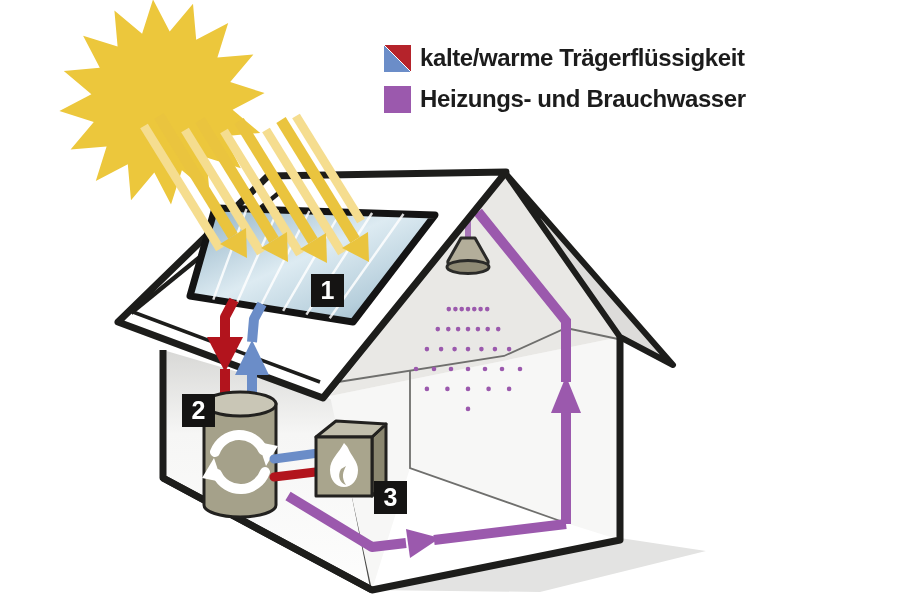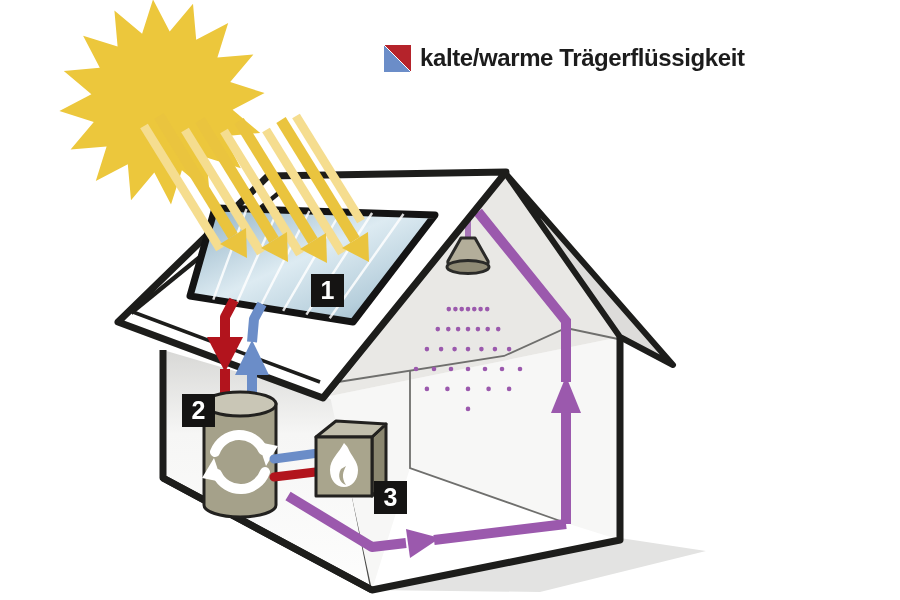--- a/index.html
+++ b/index.html
@@ -191,19 +191,23 @@
     <path d="M344,443 C339,453 330,459 330,470 C330,480 336,487 344,487 C352,487 358,480 358,470 C358,461 351,456 348,448 C347,446 345,444 344,443 Z" fill="#ffffff" stroke="none"></path>
     <path d="M341,469 C337,476 340,483 346,485 C341,477 343,472 346,466 Z" fill="#a9a58d" stroke="none"></path>
   </g>
 </svg>
 
 <div class="legend">
   <div class="legend-row">
     <span class="swatch dual"></span>
     <span class="legend-label">kalte/warme Trägerflüssigkeit</span>
   </div>
+  <div class="legend-row">
+    <span class="swatch solid"></span>
+    <span class="legend-label">Heizungs- und Brauchwasser</span>
+  </div>
 </div>
 
 <div class="num" style="left:311px;top:274px;">1</div>
 <div class="num" style="left:182px;top:394px;">2</div>
 <div class="num" style="left:374px;top:481px;">3</div>
 
 </div>
 
 </body></html>

